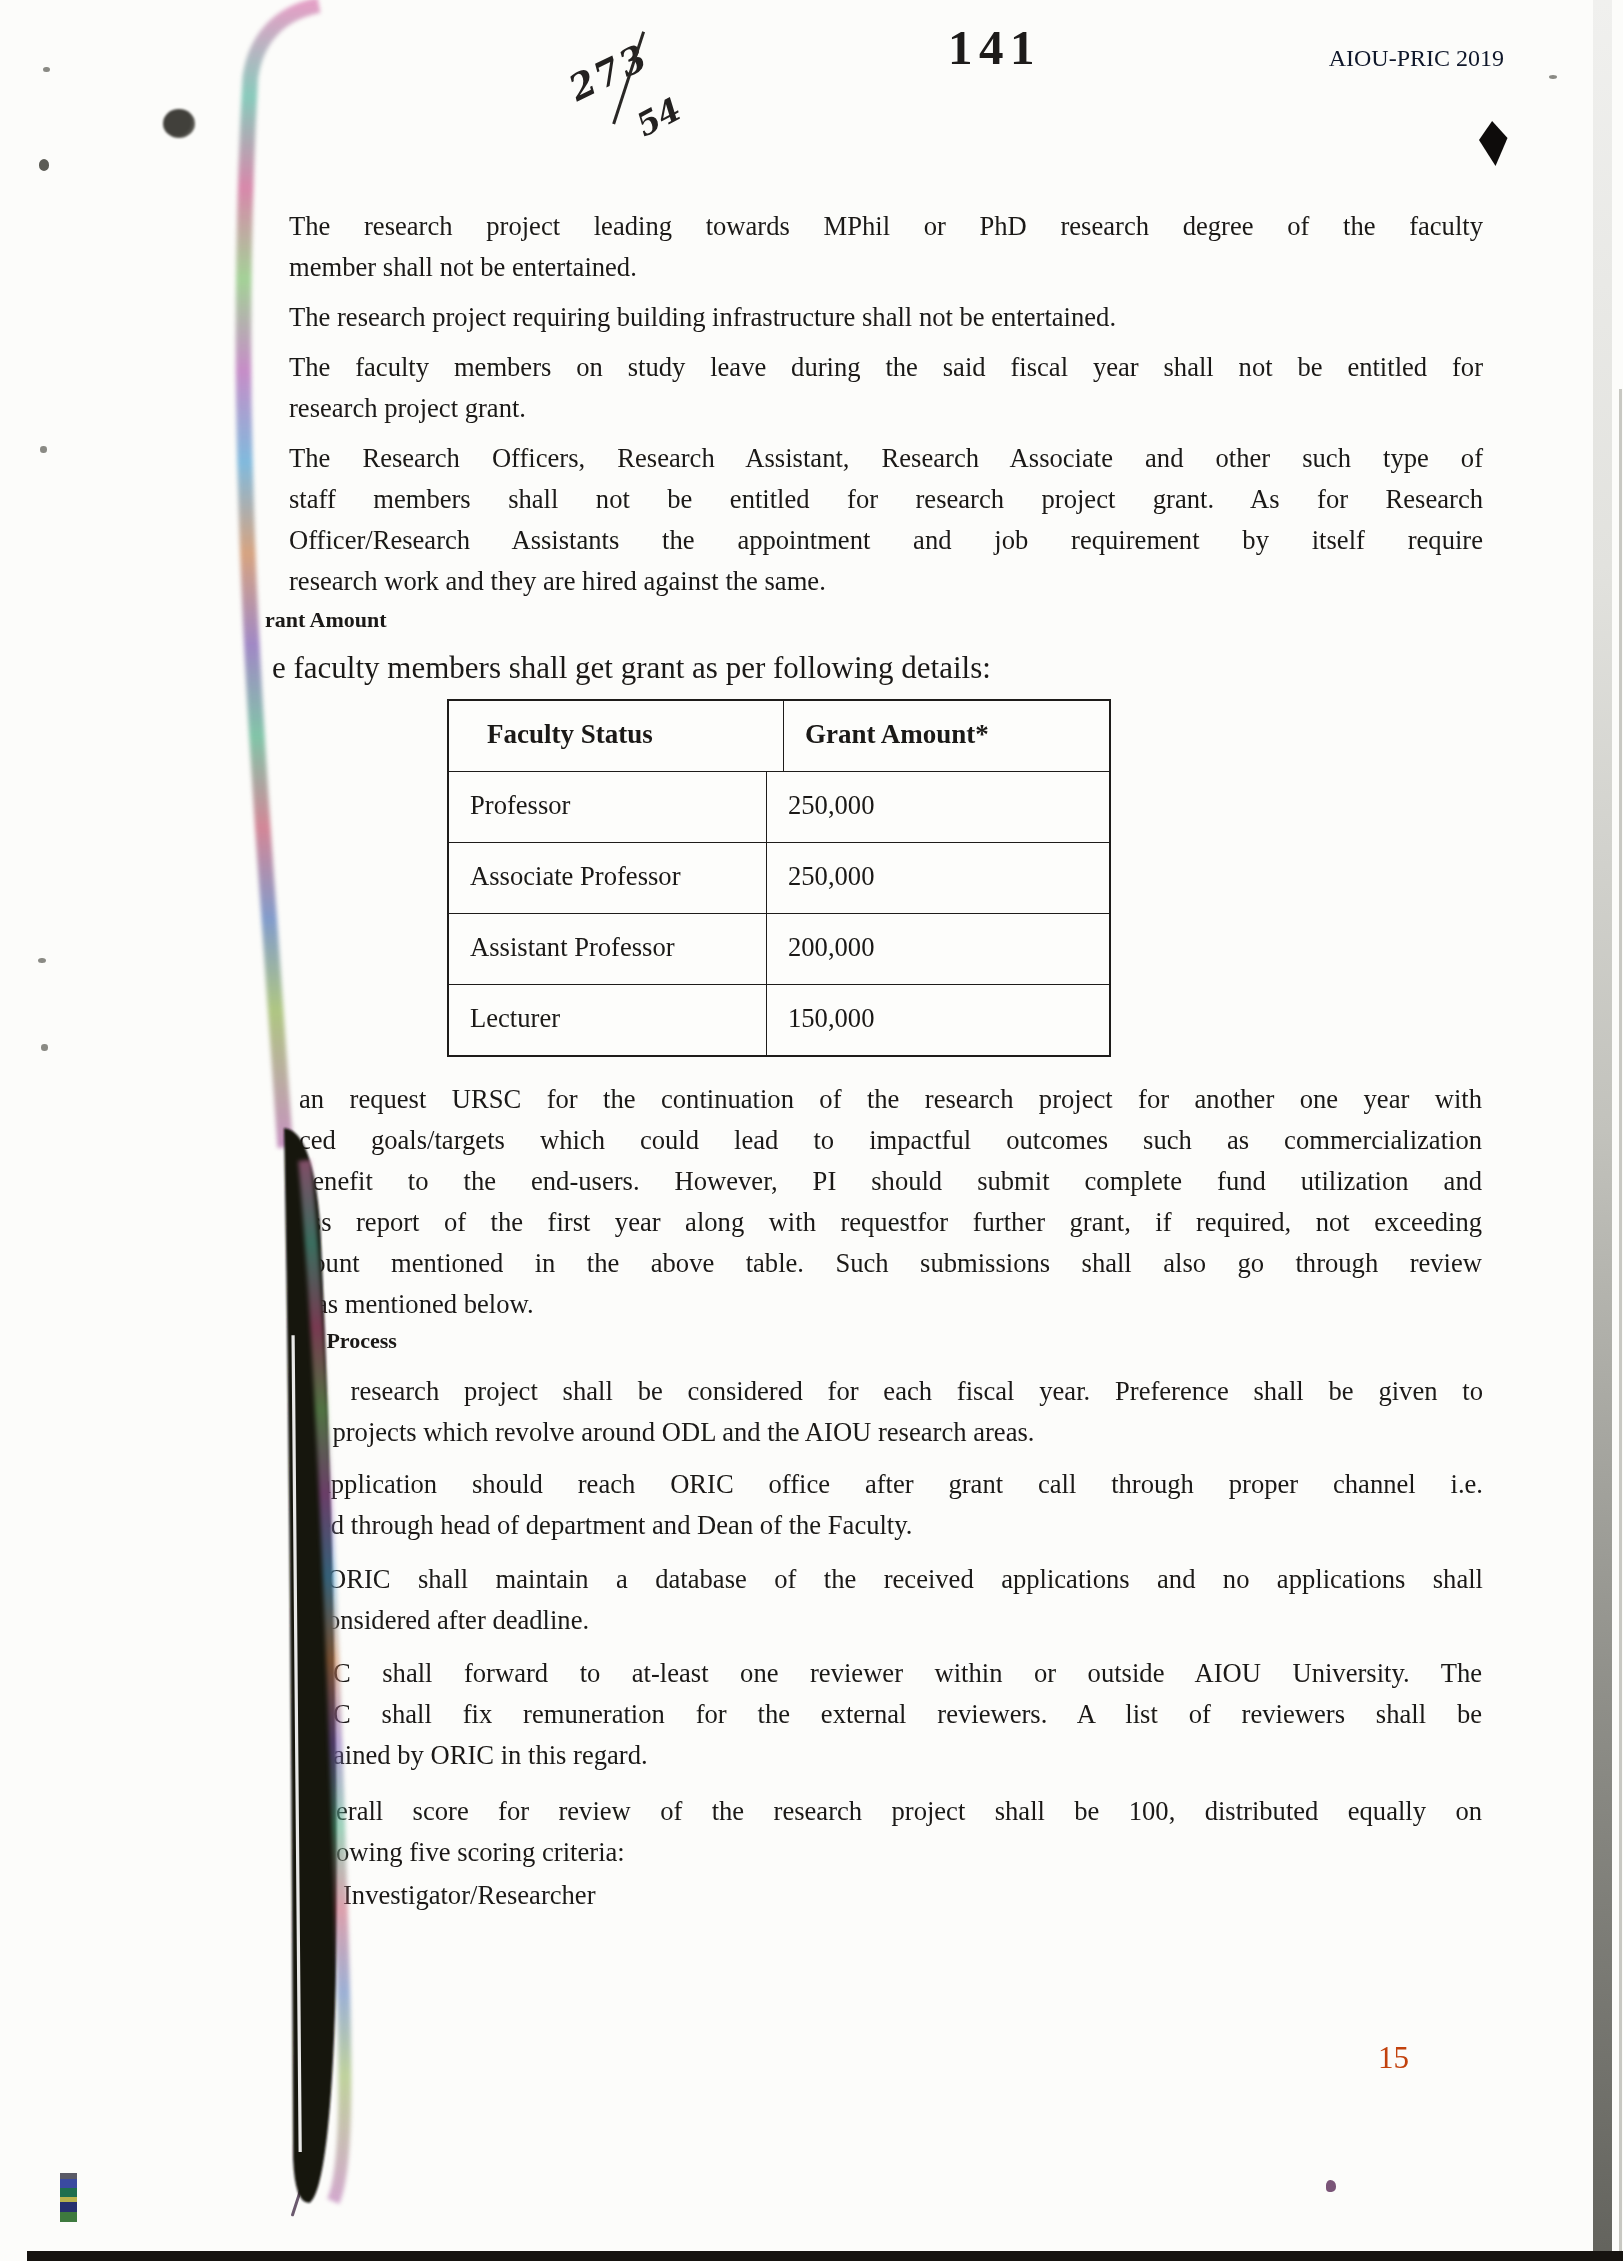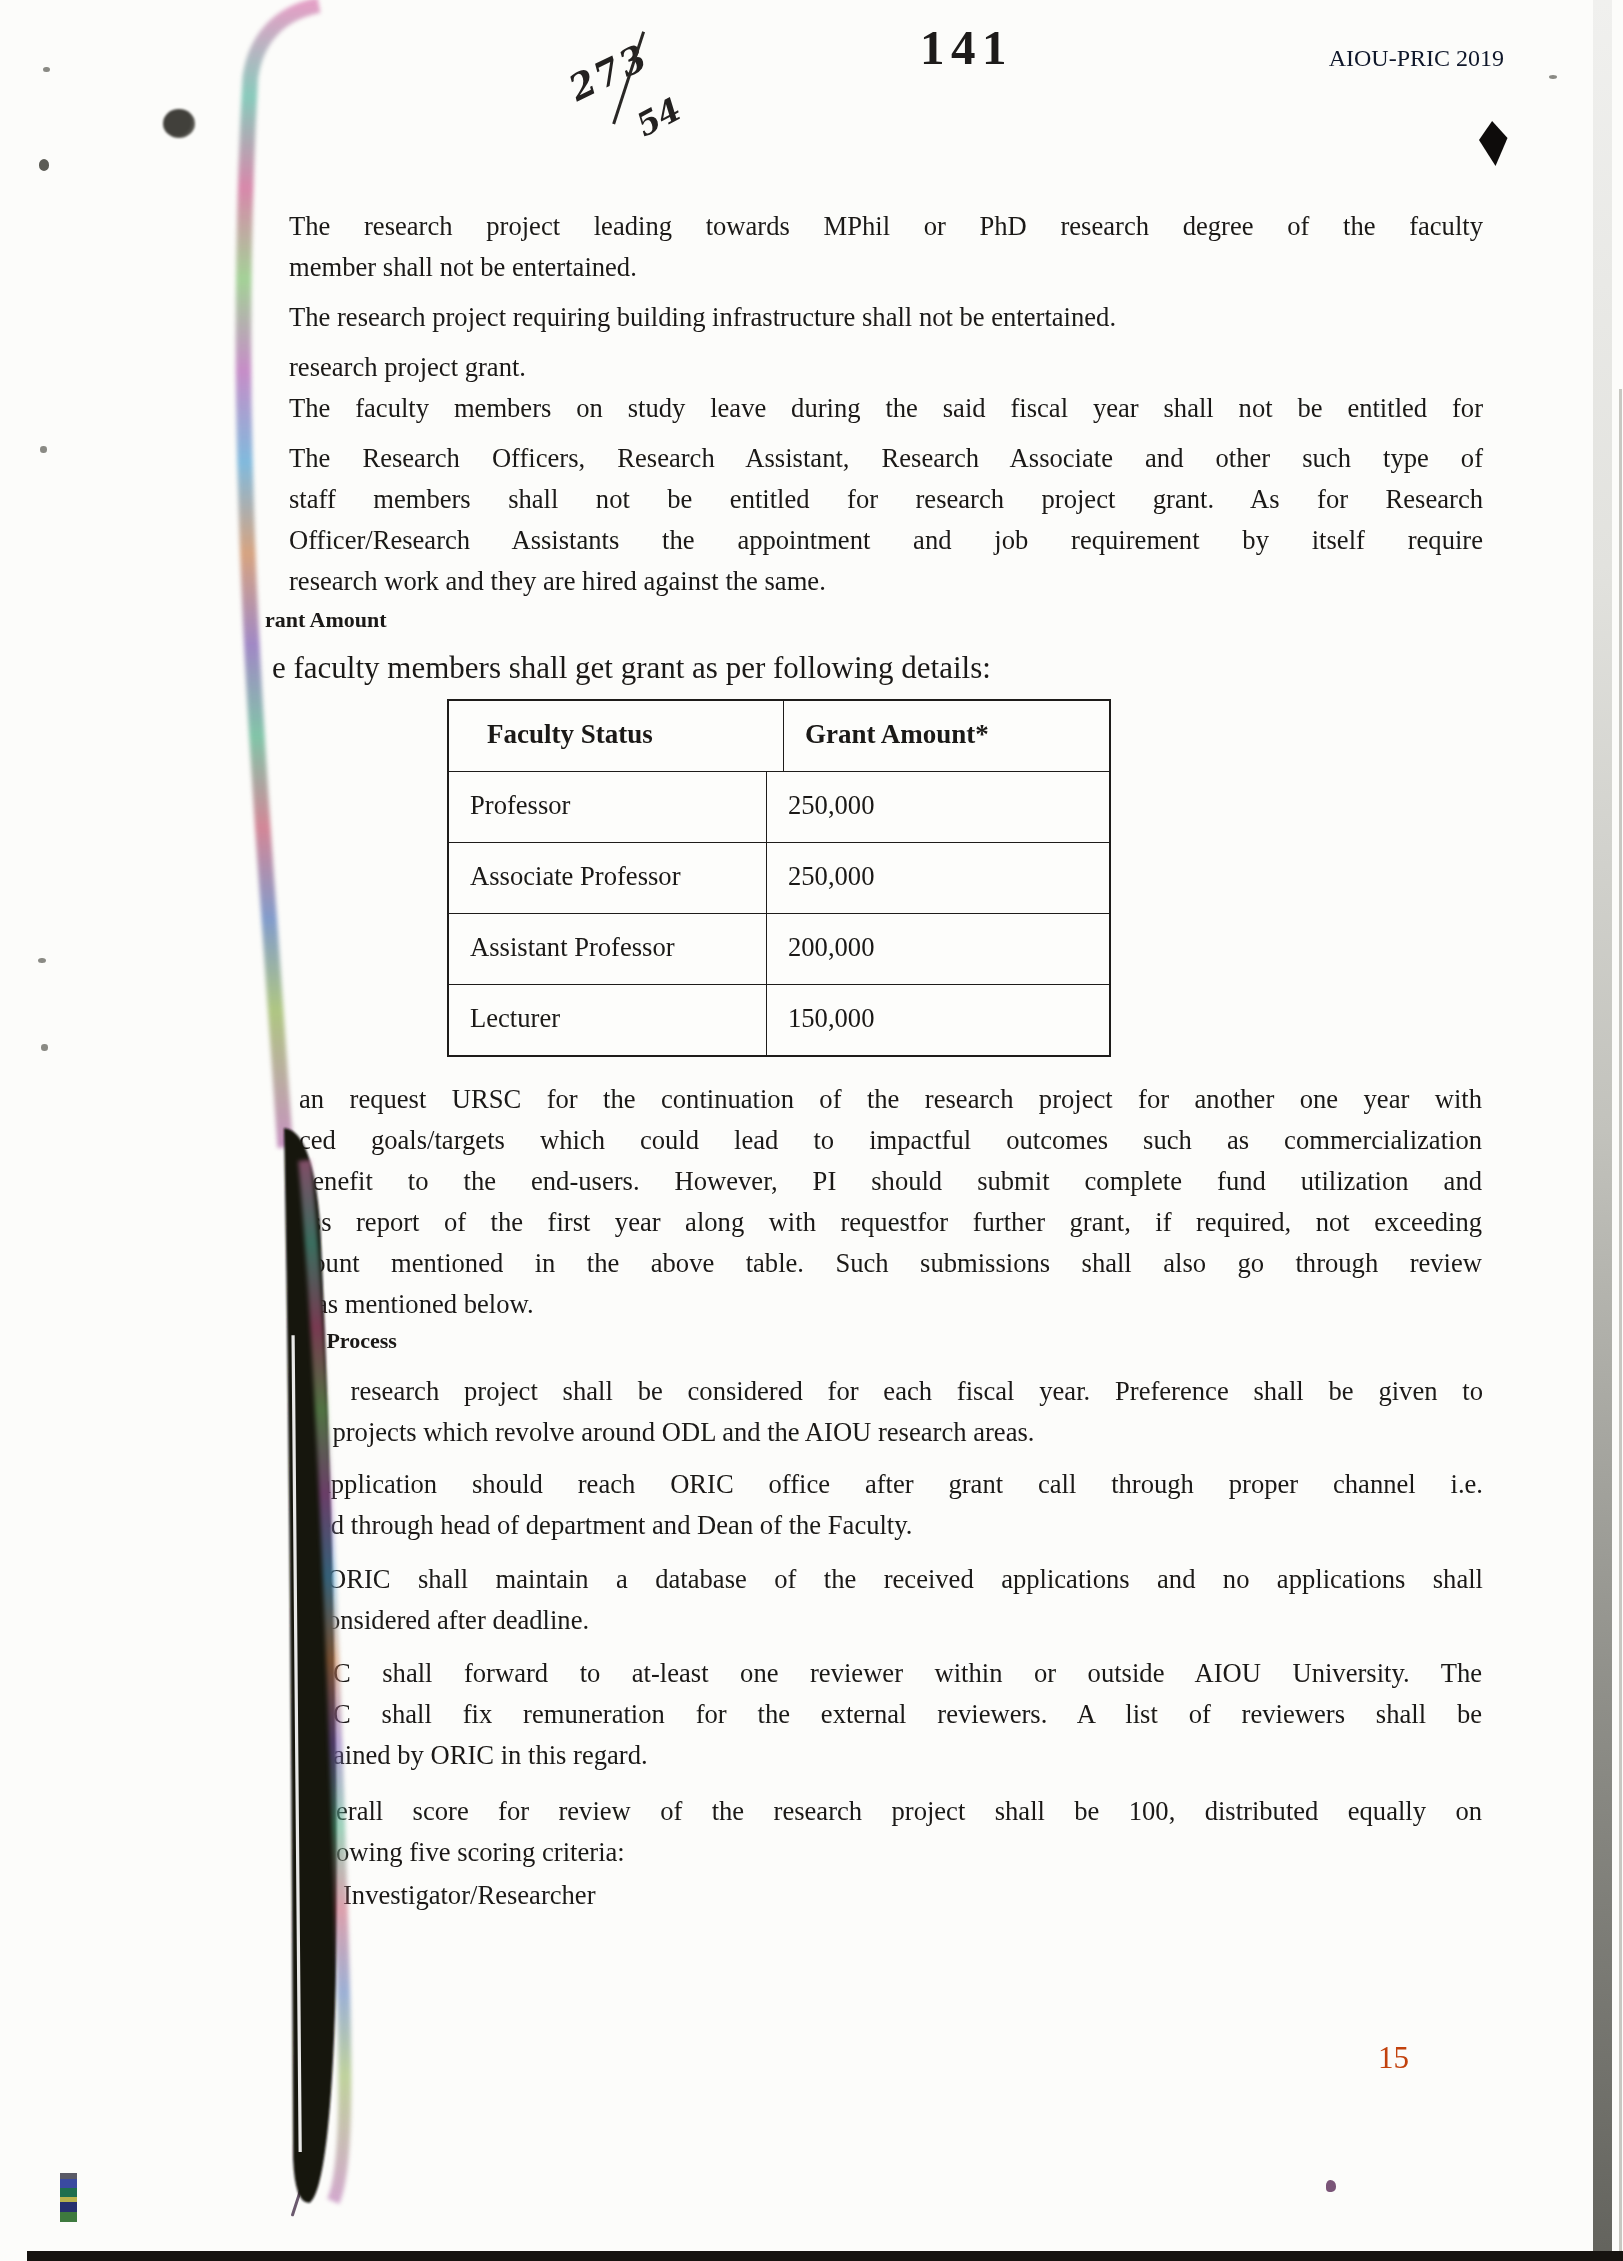--- a/index.html
+++ b/index.html
@@ -4,21 +4,21 @@
 <style>
   html,body{margin:0;padding:0;background:#ffffff;}
   .page{position:relative;width:1624px;height:2261px;background:#fcfcfa;overflow:hidden;
         font-family:"Liberation Serif", serif;color:#1b1917;}
   
   .fraction{position:absolute;left:570px;top:31px;width:149px;height:130px;
             transform:rotate(-14deg);font-family:"DejaVu Serif", serif;font-style:italic;color:#232120;}
   .frac-num{position:absolute;left:3.9px;top:11.7px;font-size:36px;font-weight:bold;transform:rotate(-12deg);letter-spacing:2.6px;}
   .frac-slash{position:absolute;left:62px;top:-5.2px;width:2.6px;height:97px;background:#2a2826;transform:rotate(32deg);}
   .frac-den{position:absolute;left:61px;top:70px;font-size:32px;font-weight:bold;transform:rotate(-14deg);}
-  .stamp{position:absolute;left:920px;top:19.4px;font-size:49px;font-weight:bold;letter-spacing:6.5px;color:#1d1b1a;}
+  .stamp{position:absolute;left:948px;top:19.4px;font-size:49px;font-weight:bold;letter-spacing:6.5px;color:#1d1b1a;}
   .doc-ref{position:absolute;left:1290px;top:45px;width:214px;text-align:right;
            font-size:24px;font-weight:normal;color:#0f172a;}
   .ink-ellipse{position:absolute;left:163px;top:109px;width:32px;height:28.5px;border-radius:50%;
                background:radial-gradient(circle at 45% 45%, #41403b 0 55%, #6c6b64 80%, #9a9a93 100%);
                filter:blur(1.3px);}
   .ink-diamond{position:absolute;left:1479px;top:121px;width:28.5px;height:45px;background:#0e0c0b;
                clip-path:polygon(46% 0, 100% 38%, 58% 100%, 0 42%);filter:blur(0.6px);}
   .speck{position:absolute;background:#8a8a84;border-radius:50%;filter:blur(0.6px);}
   .pen-tick{position:absolute;left:296px;top:2182px;width:2.6px;height:35px;background:#6b5a6e;
             transform:rotate(18deg);border-radius:1.3px;}
@@ -76,22 +76,22 @@
   <div class="color-mark"></div>
 
   <div class="para" style="left:280px;top:206px;width:1203px;">
       <div class="line just">The research project leading towards MPhil or PhD research degree of the faculty</div>
       <div class="line">member shall not be entertained.</div>
     </div>
   <div class="para" style="left:280px;top:297px;width:1203px;">
       <div class="line">The research project requiring building infrastructure shall not be entertained.</div>
     </div>
   <div class="para" style="left:280px;top:347px;width:1203px;">
+      <div class="line just">The faculty members on study leave during the said fiscal year shall not be entitled for</div>
       <div class="line">research project grant.</div>
-      <div class="line just">The faculty members on study leave during the said fiscal year shall not be entitled for</div>
     </div>
   <div class="para" style="left:280px;top:438px;width:1203px;">
       <div class="line just">The Research Officers, Research Assistant, Research Associate and other such type of</div>
       <div class="line just">staff members shall not be entitled for research project grant. As for Research</div>
       <div class="line just">Officer/Research Assistants the appointment and job requirement by itself require</div>
       <div class="line">research work and they are hired against the same.</div>
     </div>
 
   <div class="heading" style="left:265px;top:602px;">rant Amount</div>
   <div class="intro-line" style="left:272px;top:650px;">e faculty members shall get grant as per following details:</div>

